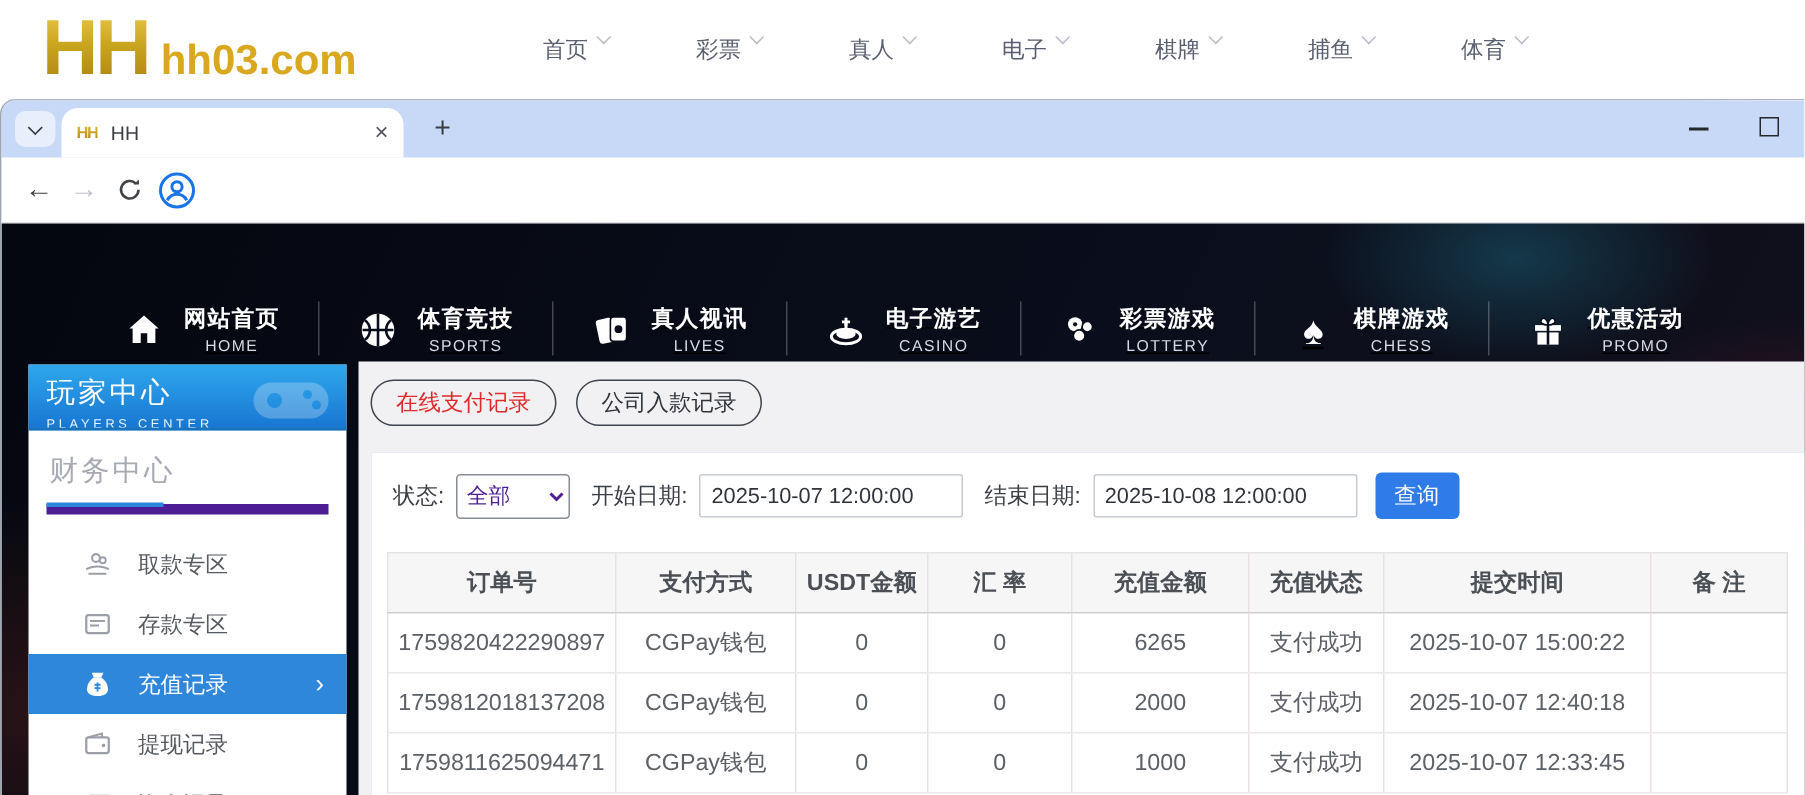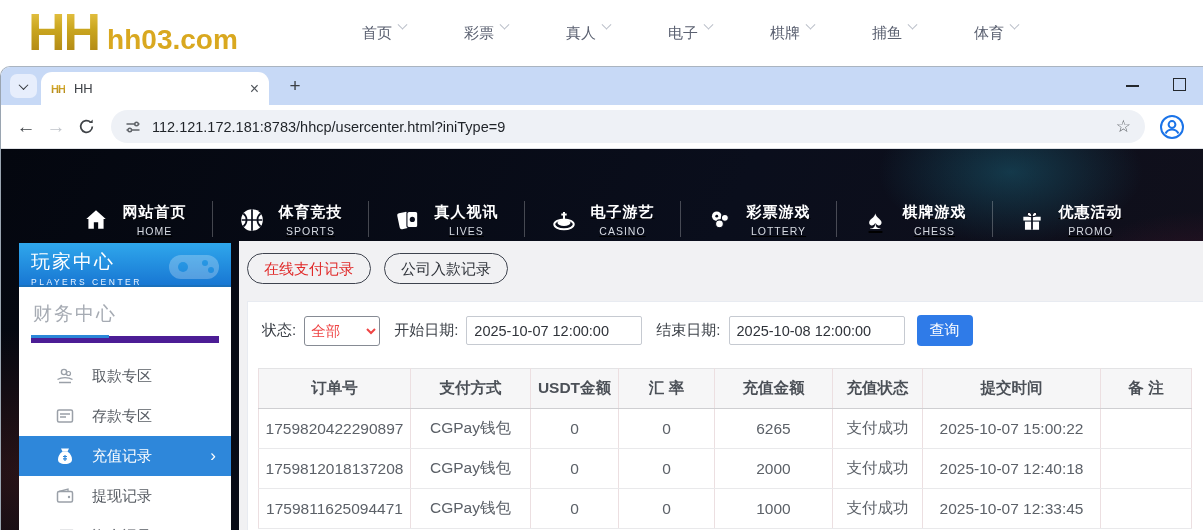--- a/index.html
+++ b/index.html
@@ -88,21 +88,21 @@
   
   .main { position:absolute; left:238px; top:4px; right:0; bottom:0; background:#f1f1f3; }
   .pills { display:flex; gap:13px; padding:12px 0 0 8px; }
   .pill { height:31px; line-height:29px; padding:0 16px; border:1px solid #3e434e; border-radius:17px;
     font-size:15px; color:#2f333a; background:transparent; cursor:pointer; }
   .pill.active { color:#e02a2a; }
   .panel { position:absolute; top:60px; left:8px; right:-2px; bottom:-2px; background:#fff; border:1px solid #e8ebf1; }
   .filter-row { display:flex; align-items:center; padding:13px 12px 12px 14px; font-size:15px; color:#3a3f46; }
   .filter-label { margin-right:8px; white-space:nowrap; }
   .status-select { width:76px; height:30px; border:1px solid #868b94; border-radius:3px; font-size:14.5px;
-    color:#ef4444; padding:0 2px; background:#fff; font-family:inherit; }
+    color:#4c1d95; padding:0 2px; background:#fff; font-family:inherit; }
   .date-input { width:176px; height:29px; border:1px solid #c6cad1; border-radius:2px; font-size:14.5px;
     color:#2f333a; padding:0 7px; font-family:inherit; }
   .gap-l { margin-left:14px; }
   .search-btn { width:56px; height:31px; margin-left:12px; background:#2f7be8; color:#fff; border:none;
     border-radius:4px; font-size:15px; cursor:pointer; font-family:inherit; }
   table { width:calc(100% - 22px); margin:10px 12px 0 10px; border-collapse:collapse; table-layout:fixed; }
   th { height:40px; background:#f6f6f7; color:#4b5057; font-size:15.5px; font-weight:700;
     border:1px solid #ecdfe1; border-top:1px solid #e3e3e5; border-bottom:1px solid #cfcfd2; }
   td { height:40px; text-align:center; color:#5c6168; font-size:15.5px; background:#fff;
     border-left:1px solid #ecdfe1; border-right:1px solid #ecdfe1; border-bottom:1px solid #e9e9eb; }
@@ -165,29 +165,20 @@
 
   <div class="toolbar">
     <span class="nav-arrow">←</span>
     <span class="nav-arrow disabled">→</span>
     <span class="reload-btn">
       <svg width="17" height="17" viewBox="0 0 16 16">
         <path d="M13.5 8a5.5 5.5 0 1 1-1.6-3.9" fill="none" stroke="#3f4347" stroke-width="1.6"></path>
         <path d="M13.8 1.5v3.2h-3.2z" fill="#3f4347"></path>
       </svg>
     </span>
-    <div class="omnibox">
-      <svg width="16" height="16" viewBox="0 0 16 16">
-        <path d="M1.5 5h9 M13 5h1.5 M1.5 11H3 M6.5 11h8" stroke="#5f6368" stroke-width="1.5" fill="none"></path>
-        <circle cx="11.5" cy="5" r="1.8" fill="none" stroke="#5f6368" stroke-width="1.4"></circle>
-        <circle cx="4.8" cy="11" r="1.8" fill="none" stroke="#5f6368" stroke-width="1.4"></circle>
-      </svg>
-      <span class="url-text">112.121.172.181:8783/hhcp/usercenter.html?iniType=9</span>
-      <span class="star">☆</span>
-    </div>
     <span class="avatar-btn">
       <svg width="26" height="26" viewBox="0 0 26 26">
         <circle cx="13" cy="13" r="11" fill="none" stroke="#1a73e8" stroke-width="2"></circle>
         <circle cx="13" cy="10.5" r="3.4" fill="none" stroke="#1a73e8" stroke-width="2"></circle>
         <path d="M6.5 19.5c1.5-2.8 4-4 6.5-4s5 1.2 6.5 4" fill="none" stroke="#1a73e8" stroke-width="2"></path>
       </svg>
     </span>
   </div>
 
   <div class="content">

